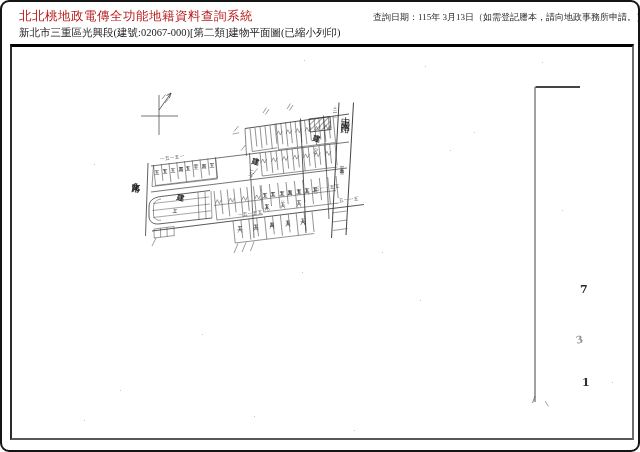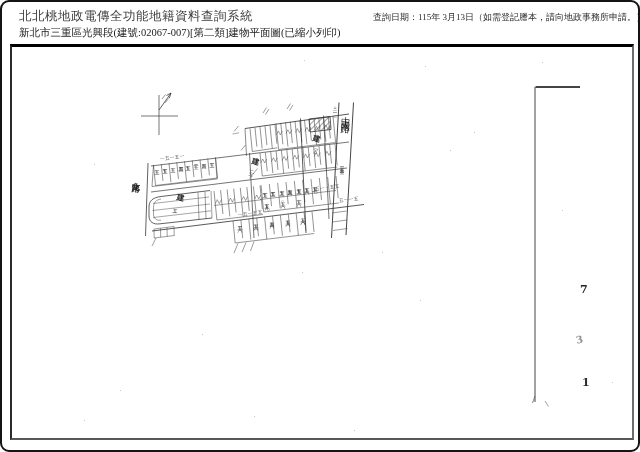--- a/index.html
+++ b/index.html
@@ -1,19 +1,19 @@
 <!DOCTYPE html>
 <html><head>
 <meta charset="utf-8">
 <style>
   html,body{margin:0;padding:0;background:#fff;}
   .page{position:relative;width:640px;height:452px;background:#fff;
         border:2px solid #141414;border-radius:9px;box-sizing:border-box;overflow:hidden;
         font-family:"Liberation Serif","DejaVu Serif",serif;color:#222;}
-  .sys-title{position:absolute;left:17px;top:6px;font-size:12.5px;letter-spacing:.5px;color:#404040;white-space:nowrap;}
+  .sys-title{position:absolute;left:17px;top:6px;font-size:12.5px;letter-spacing:.5px;color:#b91c1c;white-space:nowrap;}
   .doc-title{position:absolute;left:17px;top:24px;font-size:10.5px;color:#222;white-space:nowrap;}
   .query-note{position:absolute;left:371px;top:9px;font-size:9px;color:#2a2a2a;white-space:nowrap;}
   .content-frame{position:absolute;left:8px;top:42px;width:624px;height:396px;box-sizing:border-box;background:#fff;
         border-top:3px solid #000;border-left:2px solid #2b2b2b;border-right:2px solid #6d6d6d;border-bottom:2px solid #585858;}
   .map-layer{position:absolute;left:0;top:0;width:640px;height:452px;}
   svg.plan{position:absolute;left:0;top:0;}
   .lbl{position:absolute;line-height:1;color:#2e2e2e;white-space:nowrap;}
   .v{writing-mode:vertical-rl;text-orientation:upright;}
   .tiny{font-size:5px;letter-spacing:.5px;color:#3a3a3a;}
   .htiny{font-size:4.5px;letter-spacing:.5px;color:#4a4a4a;}
@@ -21,21 +21,21 @@
   .road-r{font-size:9.5px;letter-spacing:2.5px;color:#1a1a1a;transform:rotate(5deg);}
   .mark{font-size:7.5px;font-weight:bold;color:#1d1d1d;transform:rotate(12deg);}
   .num{font-family:"DejaVu Serif",serif;font-weight:bold;font-size:11px;color:#242424;}
 </style>
 </head>
 <body>
 
 <div class="page">
 
   <div class="sys-title">北北桃地政電傳全功能地籍資料查詢系統</div>
-  <div class="doc-title">新北市三重區光興段(建號:02067-007)[第二類]建物平面圖(已縮小列印)</div>
+  <div class="doc-title">新北市三重區光興段(建號:02067-000)[第二類]建物平面圖(已縮小列印)</div>
   <div class="query-note">查詢日期：115年 3月13日（如需登記謄本，請向地政事務所申請。）</div>
 
   <div class="content-frame"></div>
 
   <div class="map-layer">
     <svg class="plan" width="640" height="452" viewBox="0 0 640 452">
       <defs>
         <pattern id="hatch" width="4" height="4" patternUnits="userSpaceOnUse" patternTransform="rotate(45)">
           <line x1="0" y1="0" x2="0" y2="4" stroke="#444" stroke-width="1"></line>
         </pattern>

